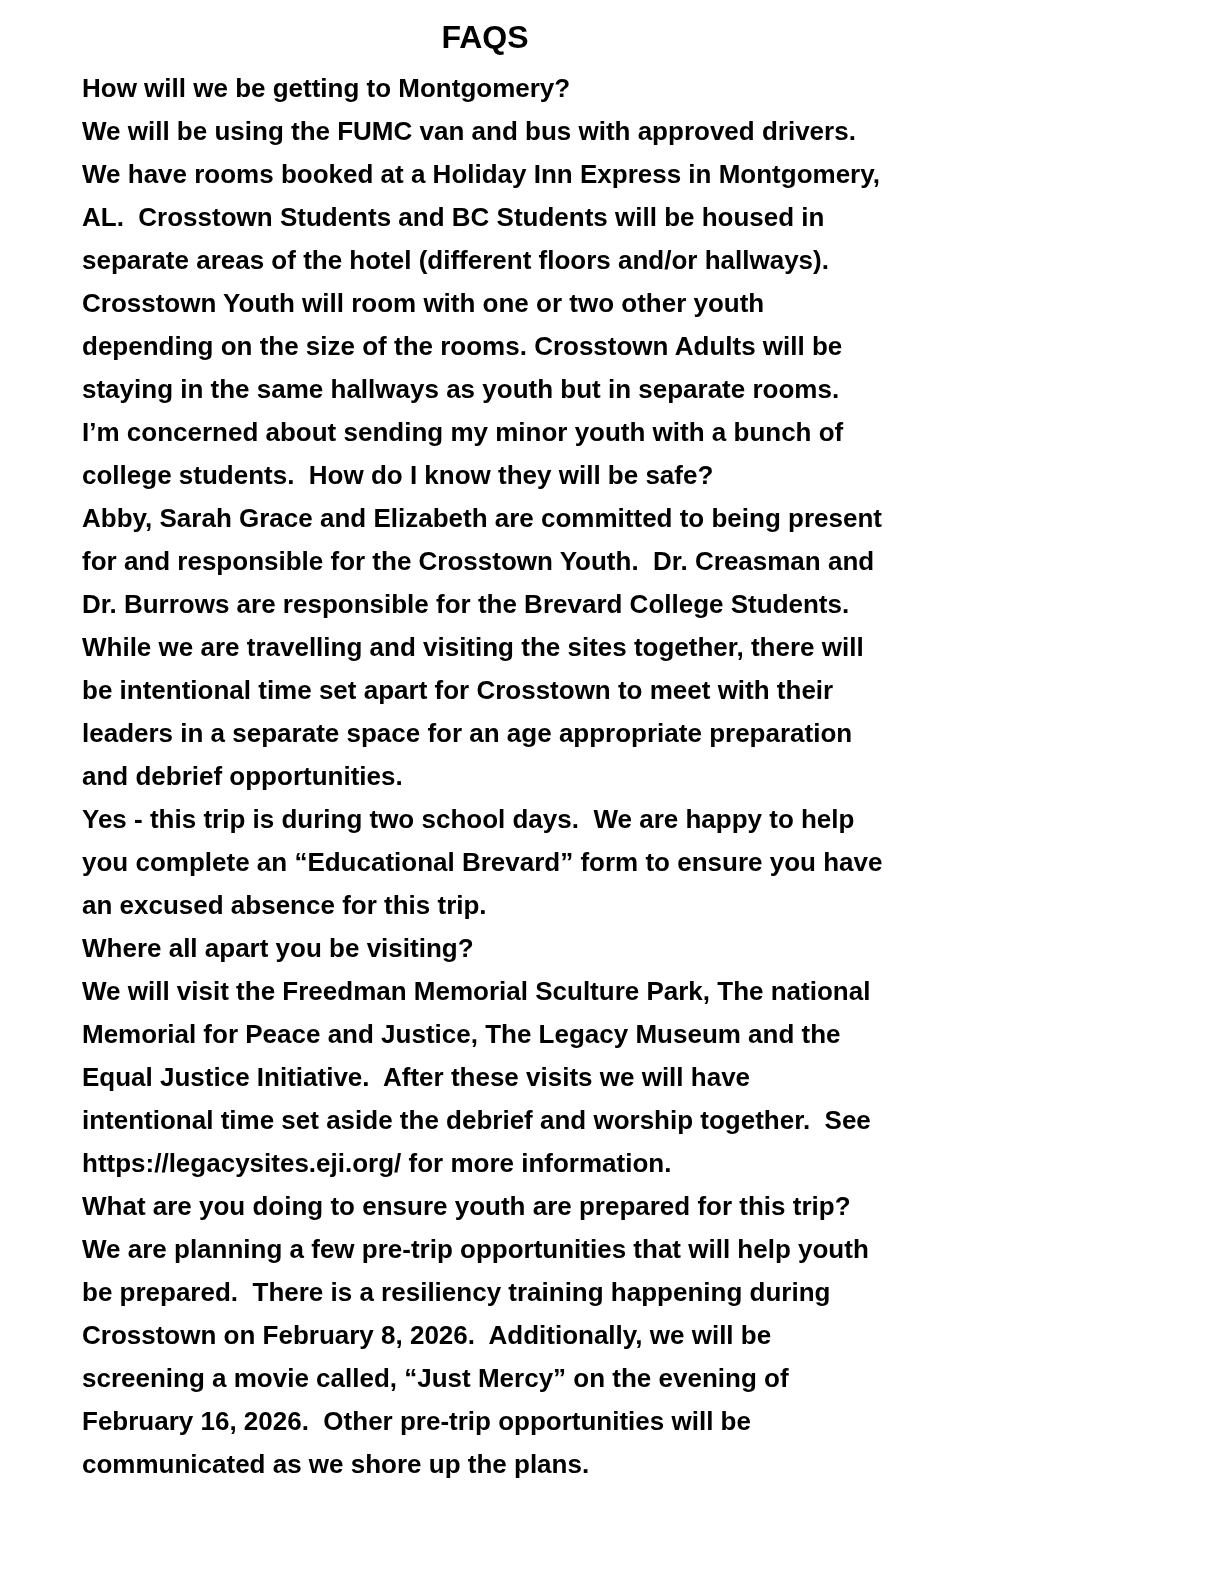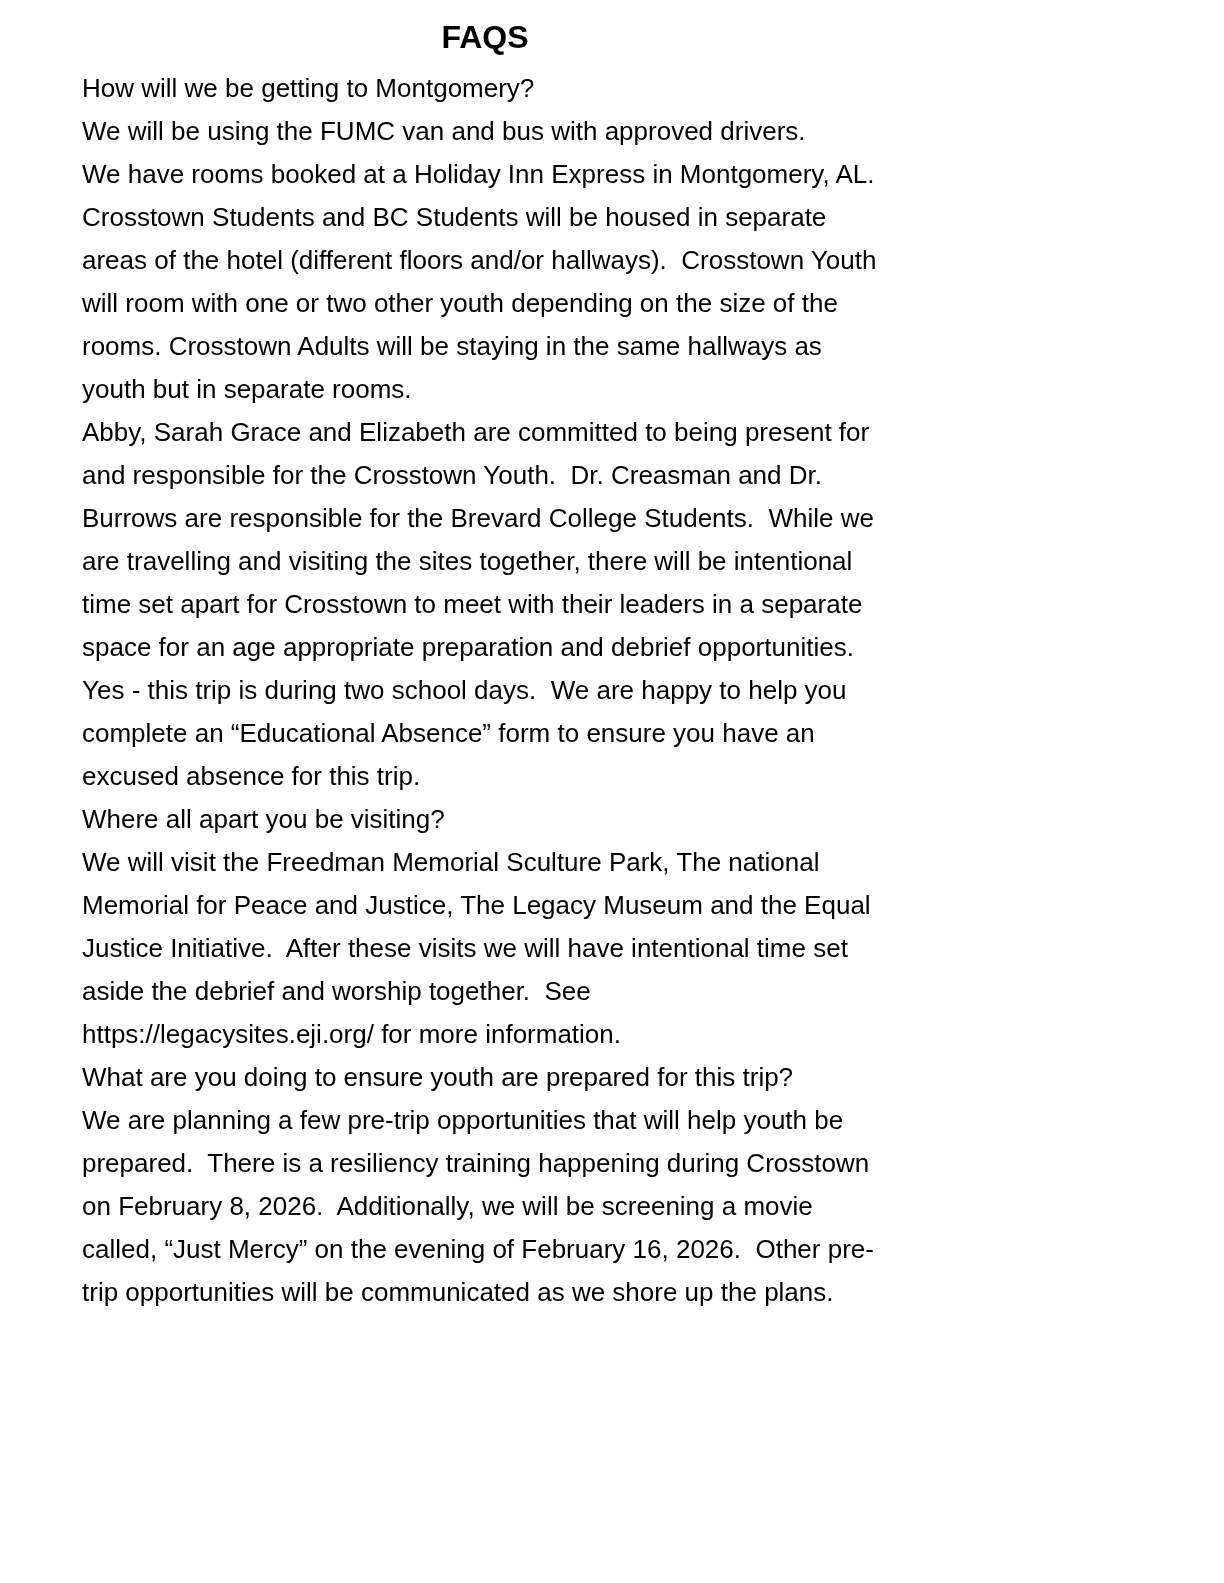--- a/index.html
+++ b/index.html
@@ -26,48 +26,49 @@
     line-height: 43px;
   }
   .faq p {
     margin: 0;
     font-size: 26px;
     line-height: 43px;
     white-space: pre-wrap;
     overflow-wrap: break-word;
   }
   .faq .q {
-    font-weight: 400;
+    font-weight: 700;
   }
   .faq .a {
-    font-weight: 400;
+    font-weight: 700;
   }
 </style>
 </head>
 <body>
 
 <div class="page">
 
   <h1 class="title">FAQS</h1>
 
   <section class="faq">
     <p class="q">How will we be getting to Montgomery?</p>
     <p class="a">We will be using the FUMC van and bus with approved drivers.</p>
   </section>
 
   <section class="faq">
     <p class="a">We have rooms booked at a Holiday Inn Express in Montgomery, AL.  Crosstown Students and BC Students will be housed in separate areas of the hotel (different floors and/or hallways).  Crosstown Youth will room with one or two other youth depending on the size of the rooms. Crosstown Adults will be staying in the same hallways as youth but in separate rooms.</p>
   </section>
 
   <section class="faq">
+    <p class="q">I’m concerned about sending my minor youth with a bunch of college students.  How do I know they will be safe?</p>
     <p class="a">Abby, Sarah Grace and Elizabeth are committed to being present for and responsible for the Crosstown Youth.  Dr. Creasman and Dr. Burrows are responsible for the Brevard College Students.  While we are travelling and visiting the sites together, there will be intentional time set apart for Crosstown to meet with their leaders in a separate space for an age appropriate preparation and debrief opportunities.</p>
   </section>
 
   <section class="faq">
-    <p class="a">Yes - this trip is during two school days.  We are happy to help you complete an “Educational Absence” form to ensure you have an excused absence for this trip.</p>
+    <p class="a">Yes - this trip is during two school days.  We are happy to help you complete an “Educational Brevard” form to ensure you have an excused absence for this trip.</p>
   </section>
 
   <section class="faq">
     <p class="q">Where all apart you be visiting?</p>
     <p class="a">We will visit the Freedman Memorial Sculture Park, The national Memorial for Peace and Justice, The Legacy Museum and the Equal Justice Initiative.  After these visits we will have intentional time set aside the debrief and worship together.  See https://legacysites.eji.org/ for more information.</p>
   </section>
 
   <section class="faq">
     <p class="q">What are you doing to ensure youth are prepared for this trip?</p>
     <p class="a">We are planning a few pre-trip opportunities that will help youth be prepared.  There is a resiliency training happening during Crosstown on February 8, 2026.  Additionally, we will be screening a movie called, “Just Mercy” on the evening of February 16, 2026.  Other pre-trip opportunities will be communicated as we shore up the plans.</p>

